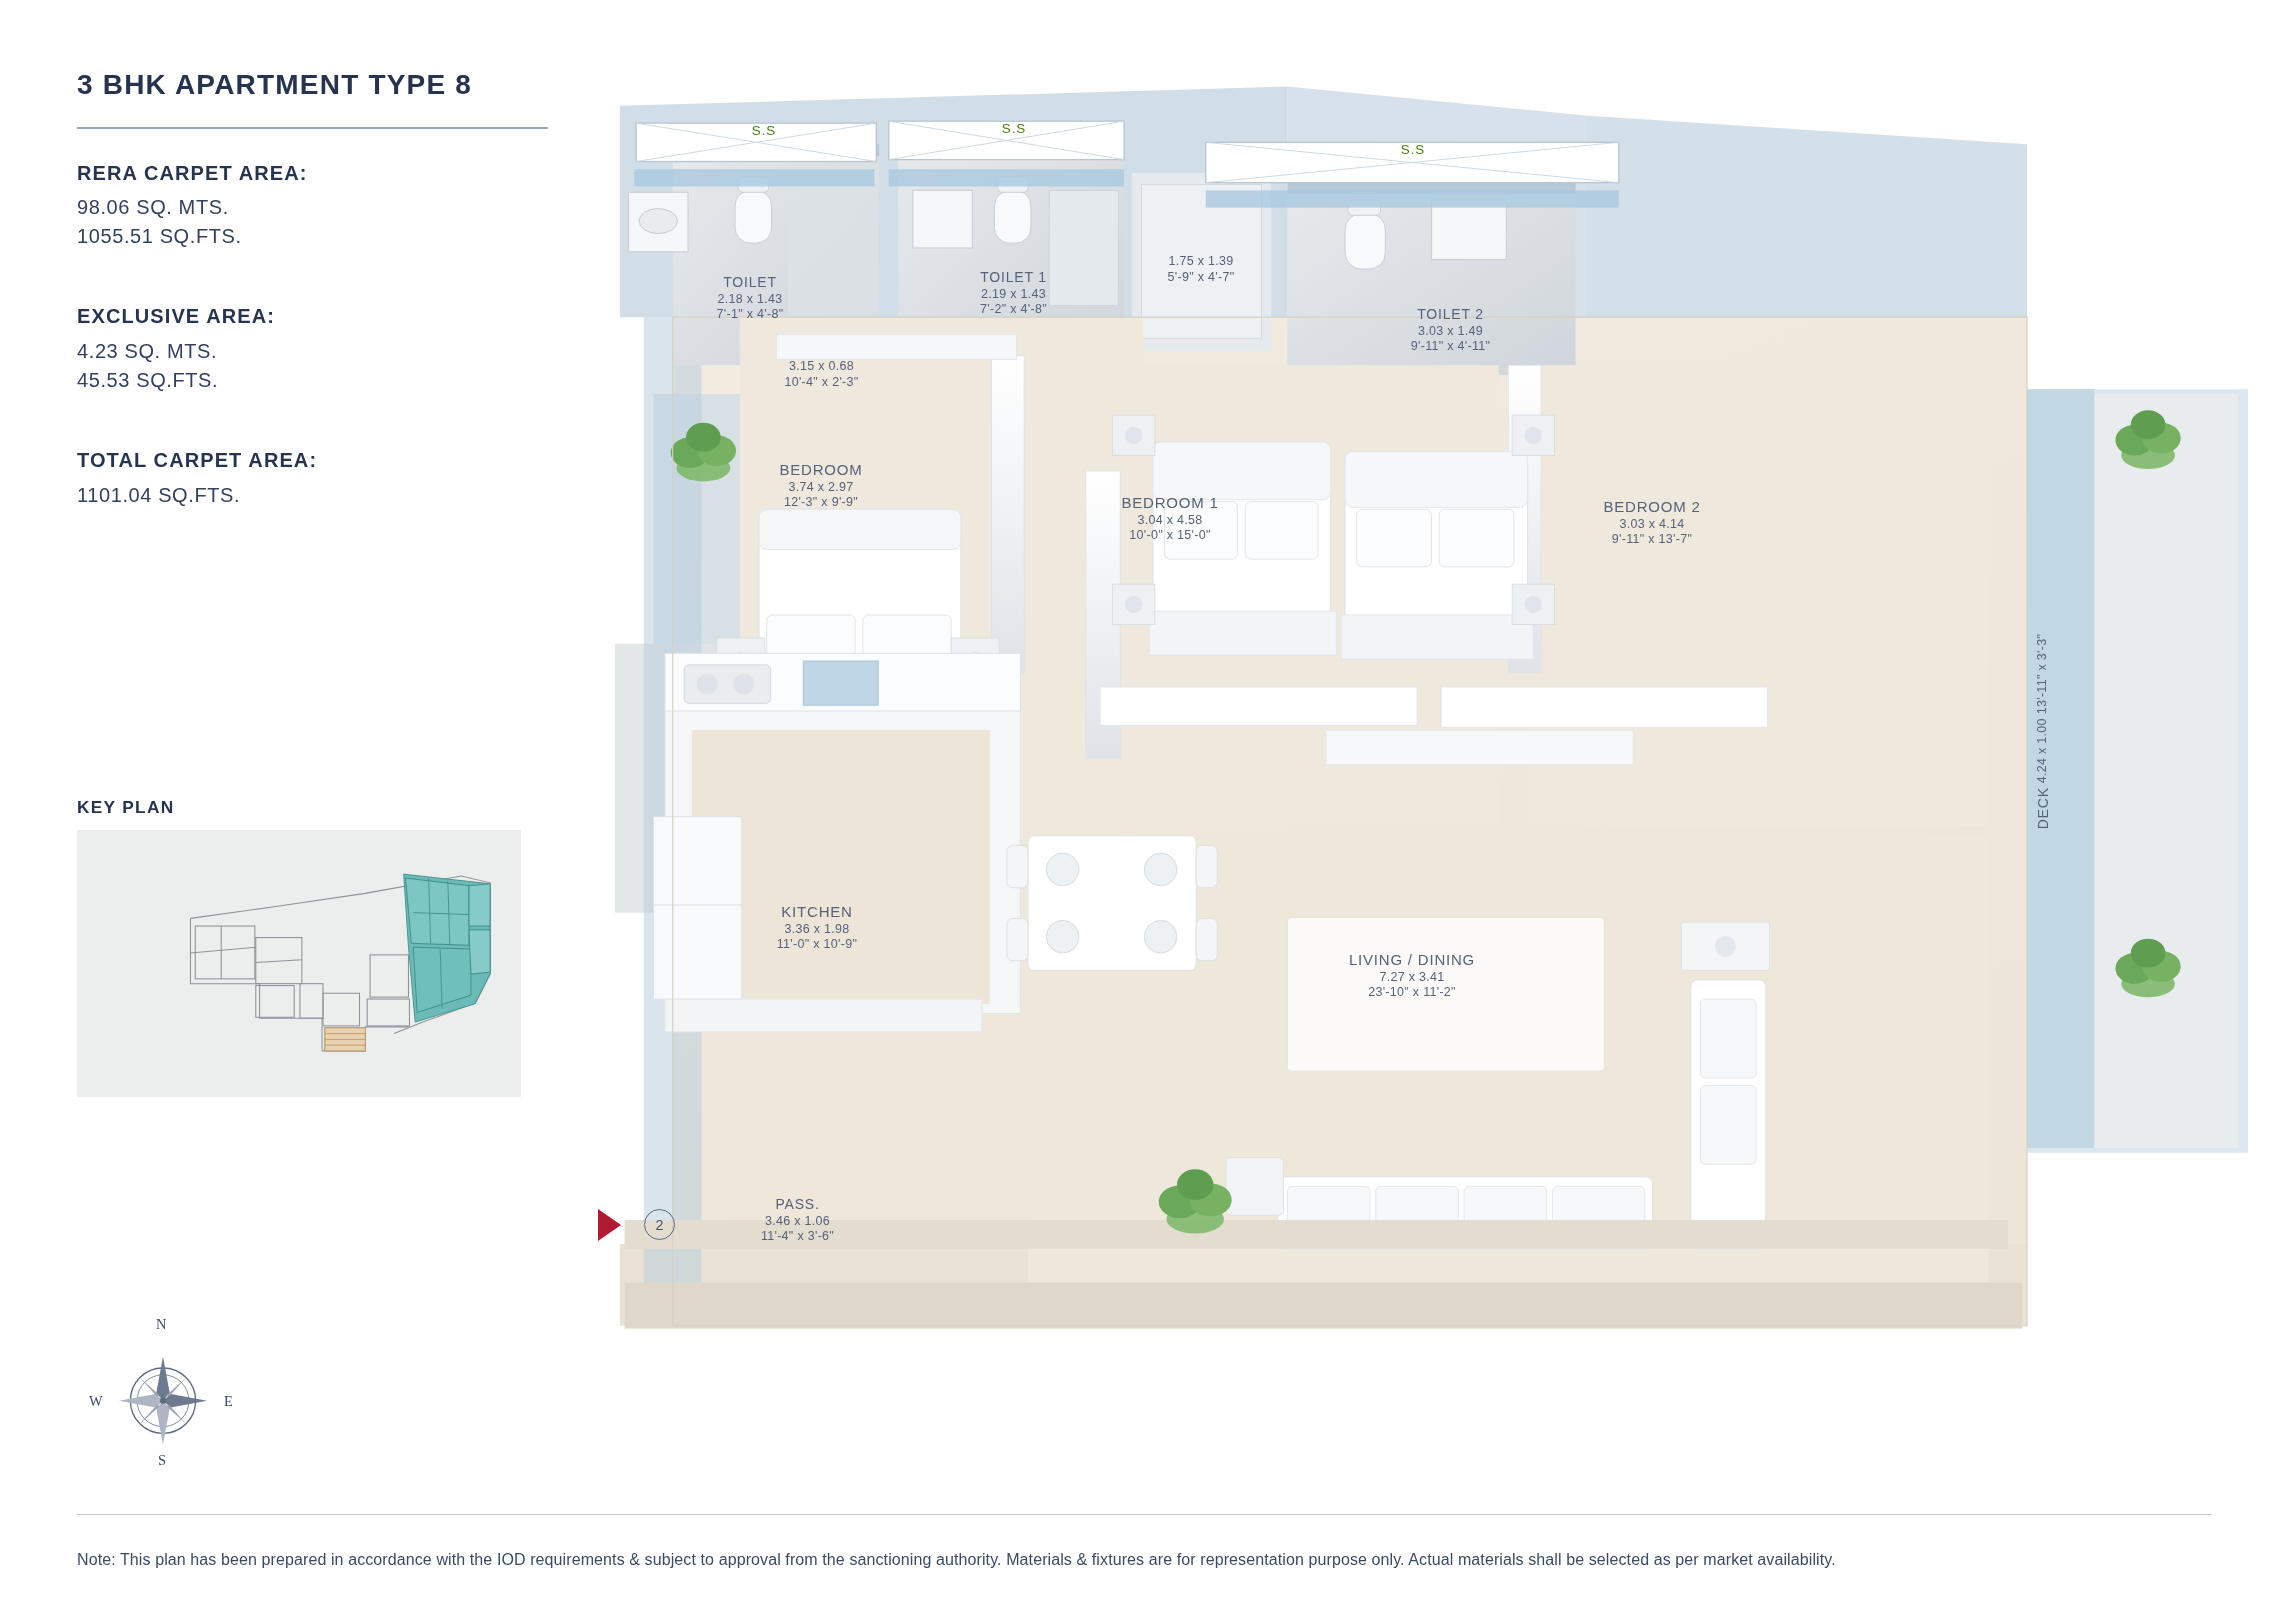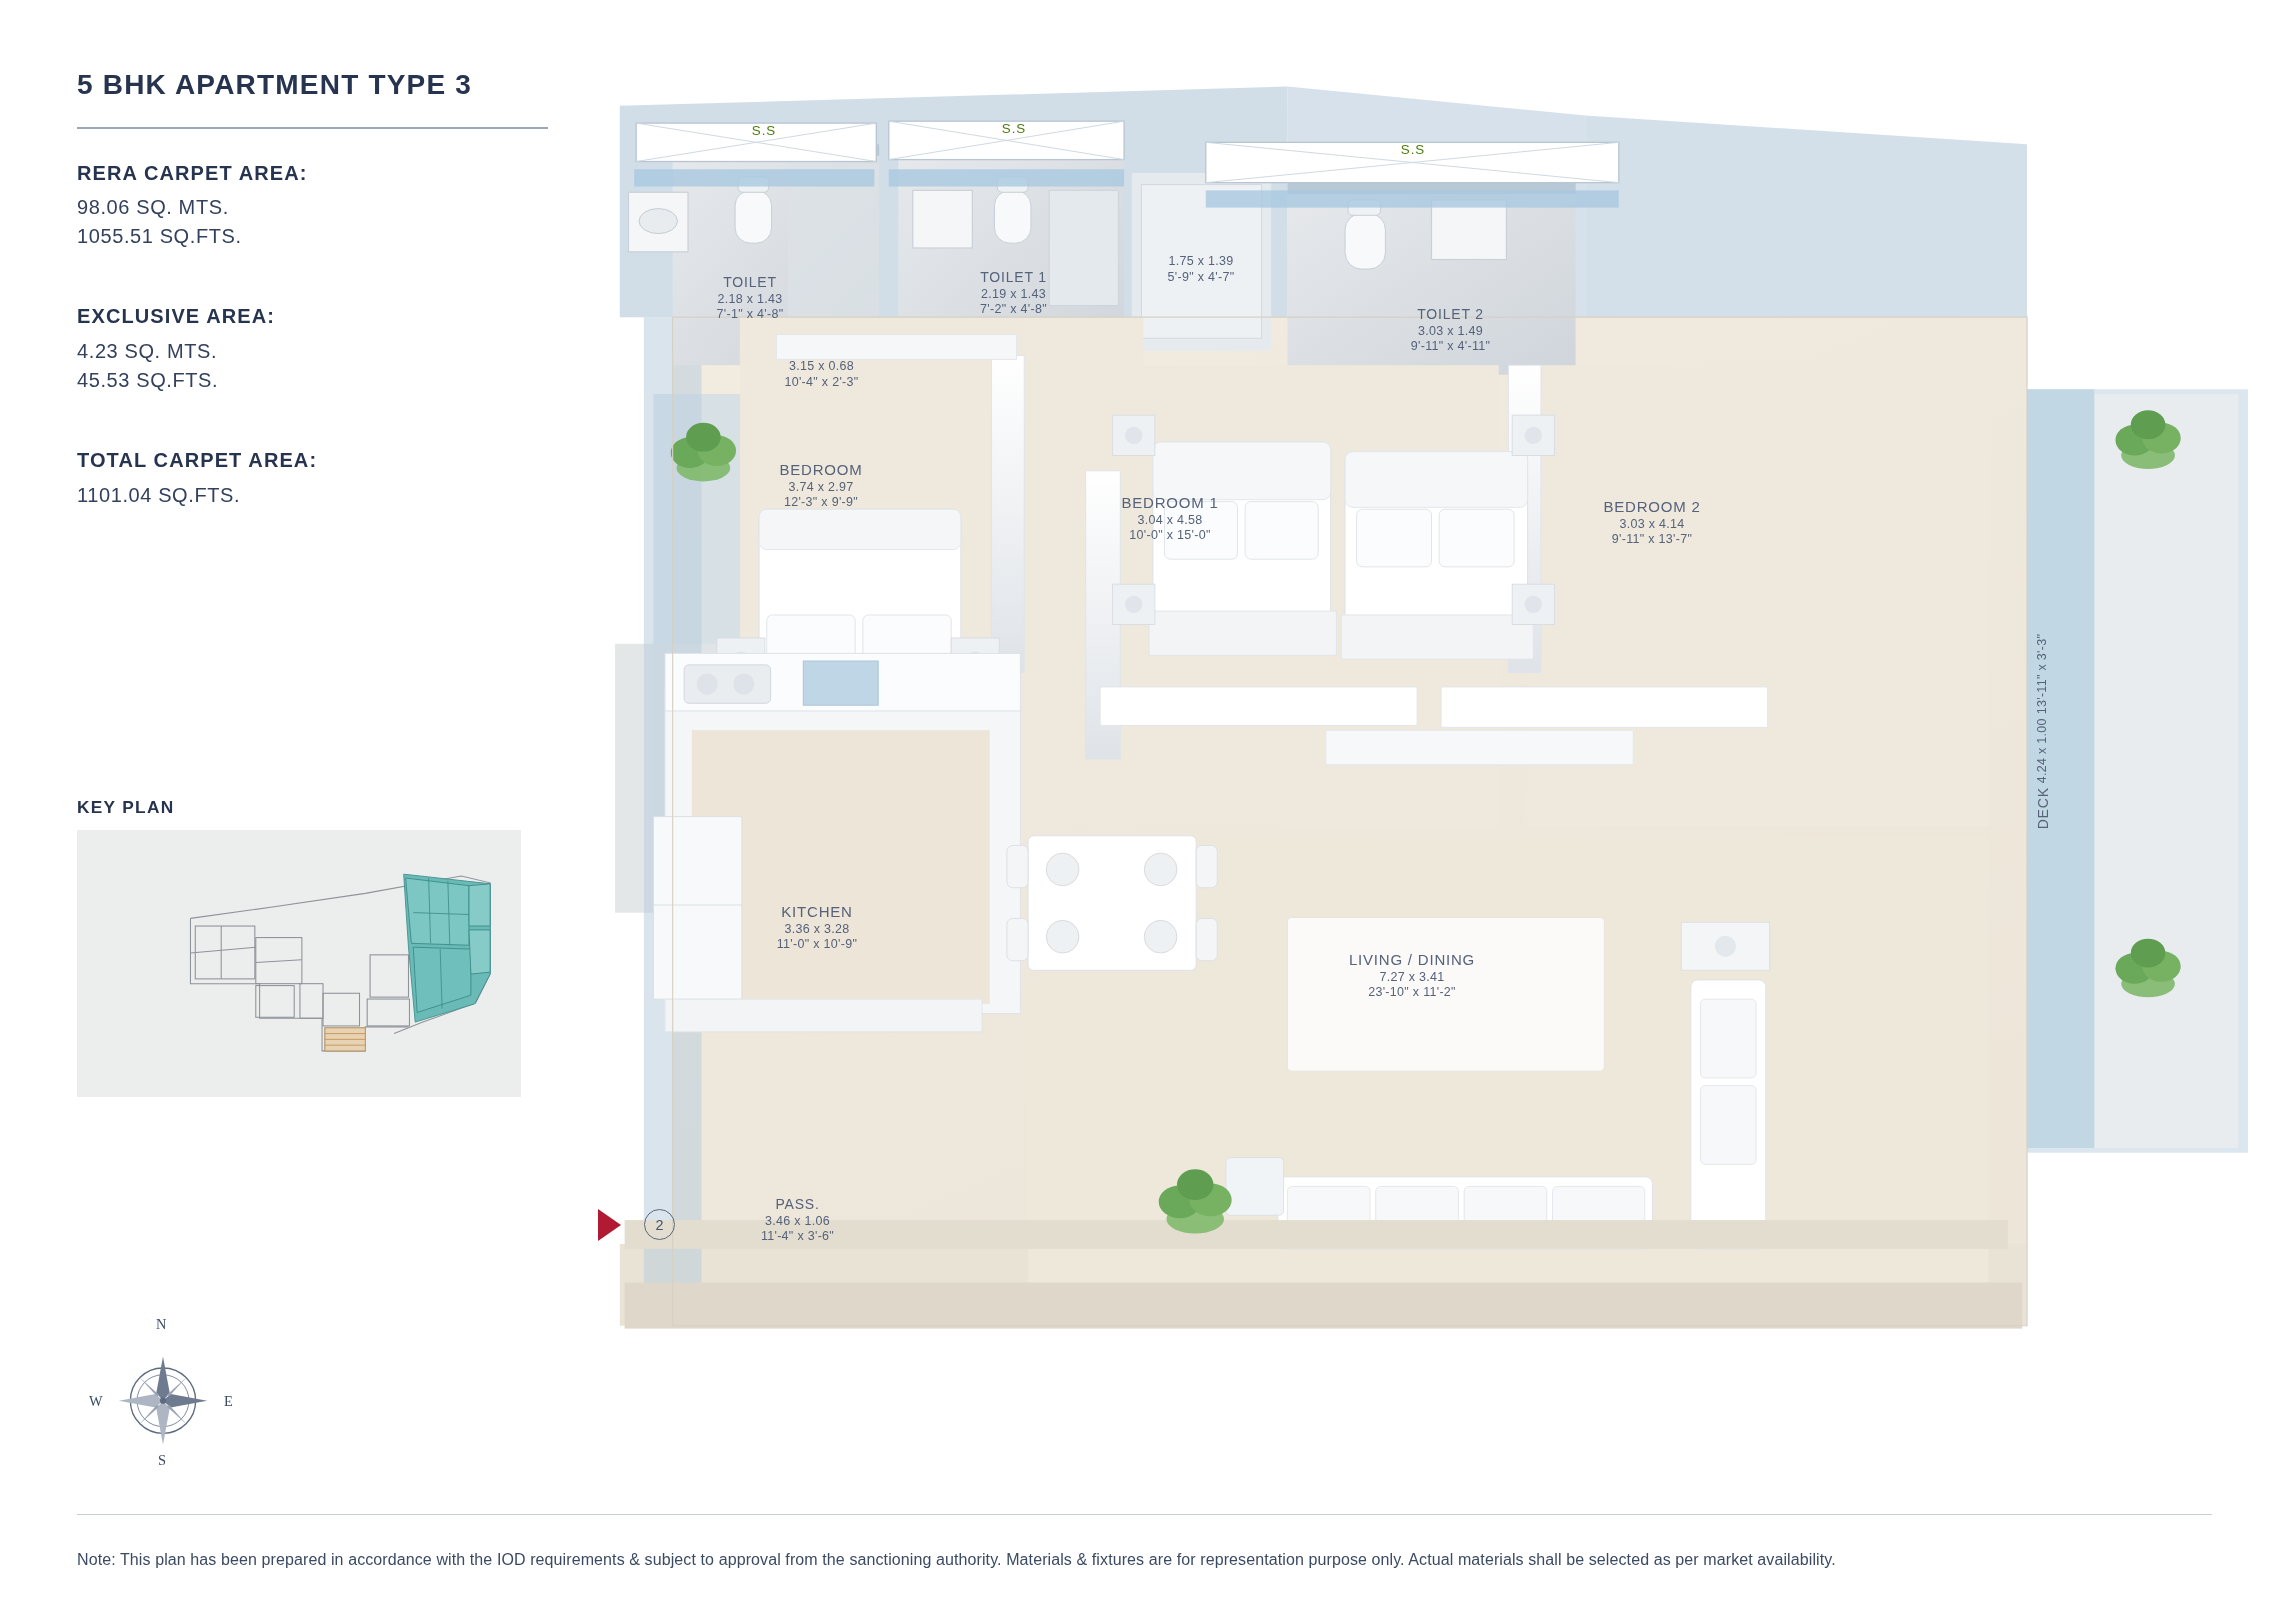--- a/index.html
+++ b/index.html
@@ -169,21 +169,21 @@
     align-items: center;
     justify-content: center;
   }
 </style>
 </head>
 <body>
 
 <div class="page">
 
   <div class="left-panel">
-    <div class="title-line">5 BHK APARTMENT TYPE 3</div>
+    <div class="title-line">3 BHK APARTMENT TYPE 8</div>
     <div class="title-rule"></div>
 
     <div class="spec-block">
       <div class="spec-head">RERA CARPET AREA:</div>
       <div class="spec-val">98.06 SQ. MTS.</div>
       <div class="spec-val">1055.51 SQ.FTS.</div>
     </div>
 
     <div class="spec-gap"></div>
 
@@ -533,21 +533,21 @@
     <div class="plan-label" style="left:1420px; top:557px;">
       <div class="vert" style="display:flex; gap:3.8px;">
         <span class="nm">DECK</span>
         <span class="dim">4.24 x 1.00</span>
         <span class="dim">13'-11" x 3'-3"</span>
       </div>
     </div>
 
     <div class="plan-label big" style="left:106px; top:826px; width:192px;">
       <div class="nm">KITCHEN</div>
-      <div class="dim">3.36 x 3.28</div>
+      <div class="dim">3.36 x 1.98</div>
       <div class="dim">11'-0" x 10'-9"</div>
     </div>
 
     <div class="plan-label big" style="left:672px; top:874px; width:250px;">
       <div class="nm">LIVING / DINING</div>
       <div class="dim">7.27 x 3.41</div>
       <div class="dim">23'-10" x 11'-2"</div>
     </div>
 
     <div class="plan-label" style="left:96px; top:1119px; width:173px;">

